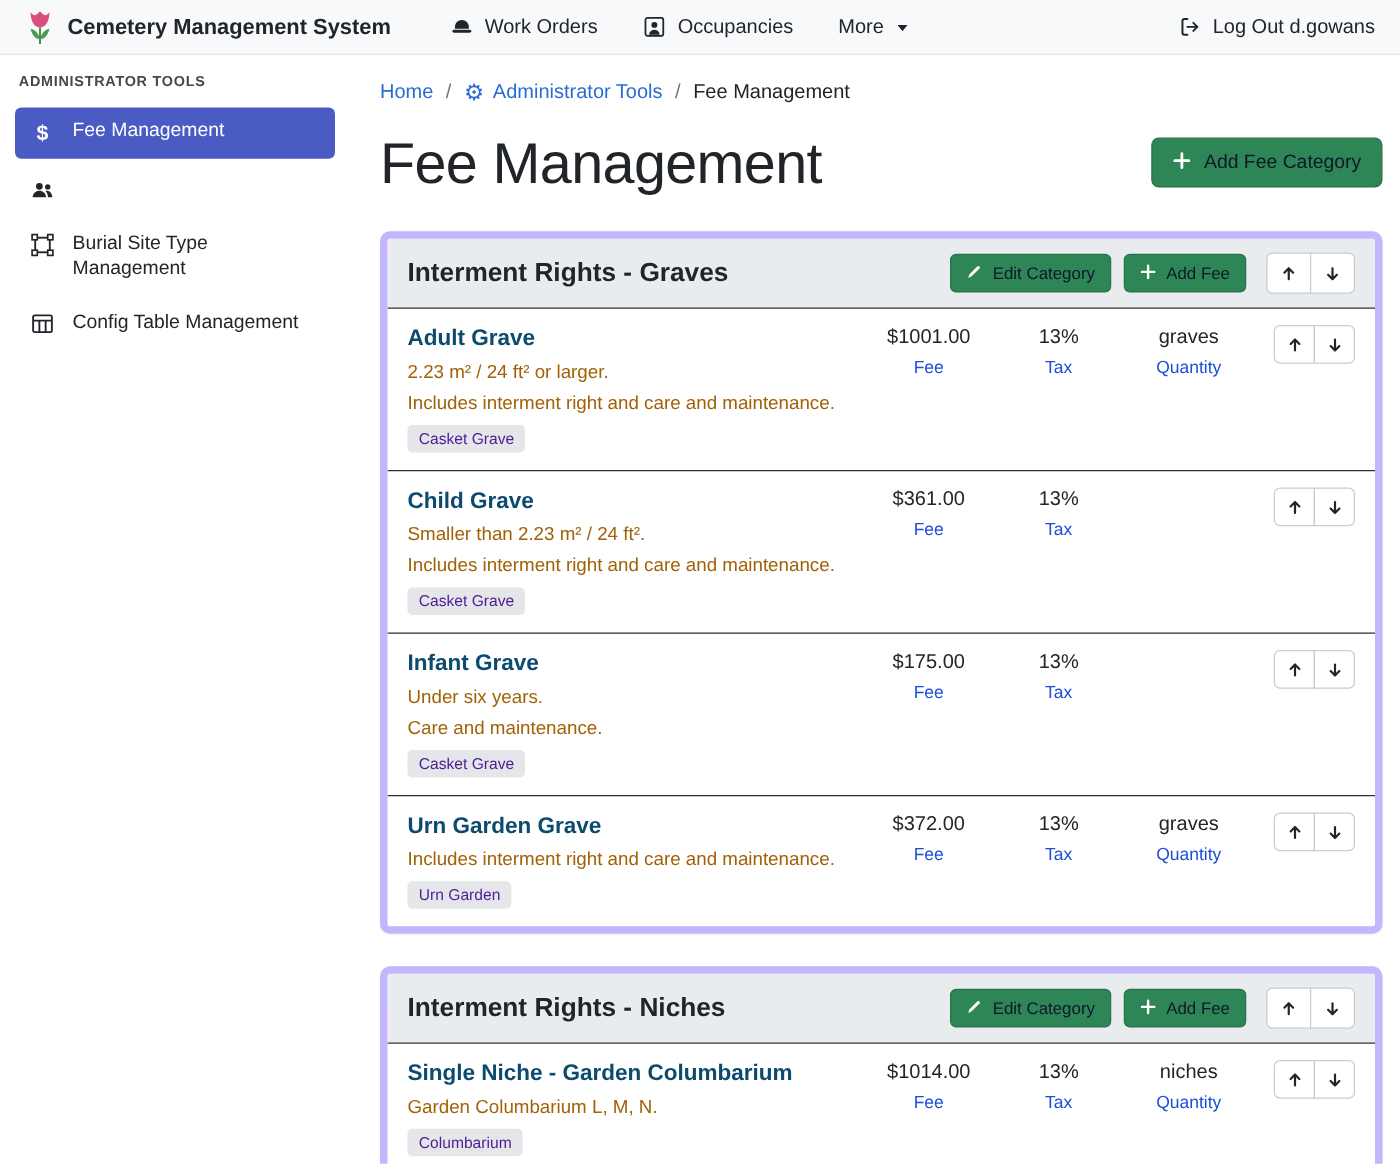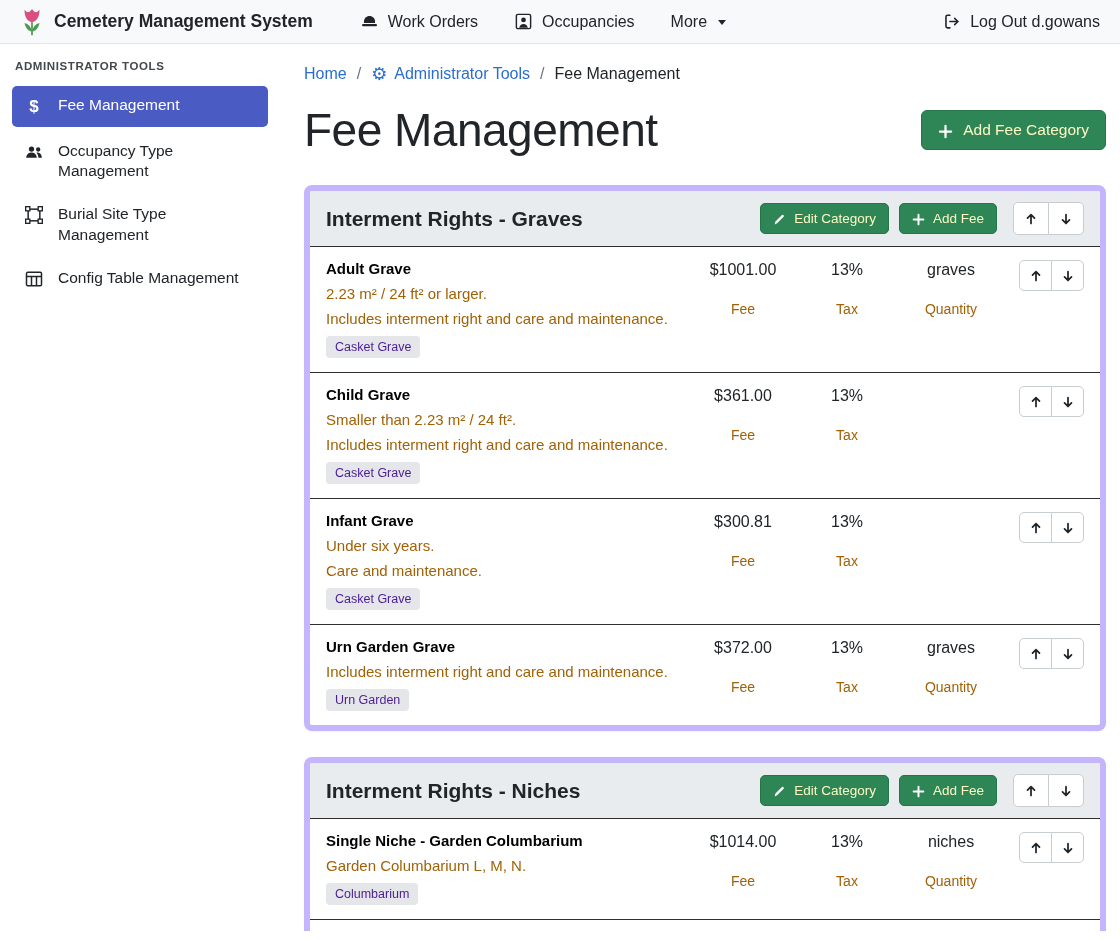--- a/index.html
+++ b/index.html
@@ -39,23 +39,23 @@
   .breadcrumb { display: flex; align-items: center; gap: 10px; font-size: 16px; }
   .breadcrumb a { color: #2a6dd0; text-decoration: none; cursor: pointer;
                   display: inline-flex; align-items: center; gap: 7px; }
   .crumb-sep { color: #6c757d; }
   .gear { color: #2a6dd0; font-size: 18px; line-height: 1; }
 
   .title-row { display: flex; align-items: center; justify-content: space-between;
                margin: 20px 0 28px; }
   h1.page-title { font-size: 46px; font-weight: 500; letter-spacing: -0.5px; }
 
-  .btn-green { background: #2e8555; border: 1px solid #27734a; color: #fef9c3;
+  .btn-green { background: #2e8555; border: 1px solid #27734a; color: #0f172a;
                border-radius: 5px; font-size: 13.5px; padding: 7px 12px;
-               display: inline-flex; align-items: flex-end; gap: 8px; cursor: pointer;
+               display: inline-flex; align-items: flex-start; gap: 8px; cursor: pointer;
                font-family: inherit; white-space: nowrap; }
   .btn-green.large { font-size: 15.5px; padding: 10px 16px; border-radius: 6px; gap: 10px; }
 
   
   .card { border: 6px solid #c4b5fd; border-radius: 8px; background: #fff;
           box-shadow: 0 1px 2px rgba(0,0,0,.05); margin-bottom: 26px; overflow: hidden; }
   .card-header { display: flex; align-items: center; gap: 10px; background: #e9ecef;
                  padding: 11px 16px; min-height: 55px; }
   .card-title { flex: 1; font-size: 21px; font-weight: 600; }
 
@@ -64,30 +64,30 @@
                display: inline-flex; align-items: center; justify-content: center;
                cursor: pointer; padding: 0; }
   .arrow-btn.hdr { width: 36px; height: 33px; }
   .arrow-btn:first-child { border-radius: 5px 0 0 5px; }
   .arrow-btn:last-child { border-radius: 0 5px 5px 0; margin-left: -1px; }
   .arr { width: 14px; height: 14px; display: block; }
 
   .fee-row { display: flex; align-items: flex-start; padding: 13px 16px 14px;
              border-top: 1px solid #2f2f2f; }
   .fee-info { flex: 1; min-width: 0; padding-right: 8px; }
-  .fee-name { display: inline-block; color: #000000; font-weight: 600; font-size: 15px;
+  .fee-name { display: inline-block; color: #0c4a6e; font-weight: 600; font-size: 18px;
               text-decoration: none; cursor: pointer; margin-bottom: 8px; }
   .fee-desc { font-size: 15px; color: #a16207; margin-bottom: 8px; }
   .badge { display: inline-block; background: #e4e6e9; color: #4c1d95;
            font-size: 12.5px; padding: 4px 9px; border-radius: 4px; margin-top: 1px; }
 
   .fee-col { width: 104px; display: flex; flex-direction: column; align-items: center;
              padding-top: 1px; flex-shrink: 0; }
   .fee-col .val { font-size: 16px; color: #212529; min-height: 19px; }
-  .fee-col .lbl { font-size: 14px; color: #a16207; margin-top: 21px; }
+  .fee-col .lbl { font-size: 14px; color: #1d4ed8; margin-top: 5px; }
 
   .row-arrows { margin-left: 16px; }
 </style>
 </head>
 <body>
 
 <header class="navbar">
   <a class="brand">
     <span class="icon">
       <svg width="24" height="30" viewBox="0 0 24 32">
@@ -150,21 +150,20 @@
     </a>
     <a class="side-item">
       <span class="side-icon">
         <svg width="20" height="20" viewBox="0 0 24 24" fill="#212529">
           <circle cx="9" cy="8.5" r="3.2"></circle>
           <path d="M2.5 19 c.5 -4.2 3.2 -6.3 6.5 -6.3 s6 2.1 6.5 6.3 Z"></path>
           <circle cx="17" cy="9" r="2.6"></circle>
           <path d="M16.5 12.6 c2.9 .4 4.6 2.3 5 6.4 h-4.2 c-.2 -2.7 -1 -4.8 -2.4 -6.1 .5 -.2 1 -.3 1.6 -.3 Z"></path>
         </svg>
       </span>
-      <span>Occupancy Type Management</span>
     </a>
     <a class="side-item">
       <span class="side-icon">
         <svg width="20" height="20" viewBox="0 0 24 24">
           <rect x="5" y="5" width="14" height="14" fill="none" stroke="#212529" stroke-width="1.8"></rect>
           <rect x="2" y="2" width="5" height="5" fill="#fff" stroke="#212529" stroke-width="1.6"></rect>
           <rect x="17" y="2" width="5" height="5" fill="#fff" stroke="#212529" stroke-width="1.6"></rect>
           <rect x="2" y="17" width="5" height="5" fill="#fff" stroke="#212529" stroke-width="1.6"></rect>
           <rect x="17" y="17" width="5" height="5" fill="#fff" stroke="#212529" stroke-width="1.6"></rect>
         </svg>
@@ -306,21 +305,21 @@
       </div>
 
       <div class="fee-row">
         <div class="fee-info">
           <a class="fee-name">Infant Grave</a>
           <div class="fee-desc">Under six years.</div>
           <div class="fee-desc">Care and maintenance.</div>
           <span class="badge">Casket Grave</span>
         </div>
         <div class="fee-col">
-          <div class="val">$300.81</div>
+          <div class="val">$175.00</div>
           <div class="lbl">Fee</div>
         </div>
         <div class="fee-col">
           <div class="val">13%</div>
           <div class="lbl">Tax</div>
         </div>
         <div class="fee-col">
           <div class="val"></div>
         </div>
         <span class="arrow-group row-arrows">

